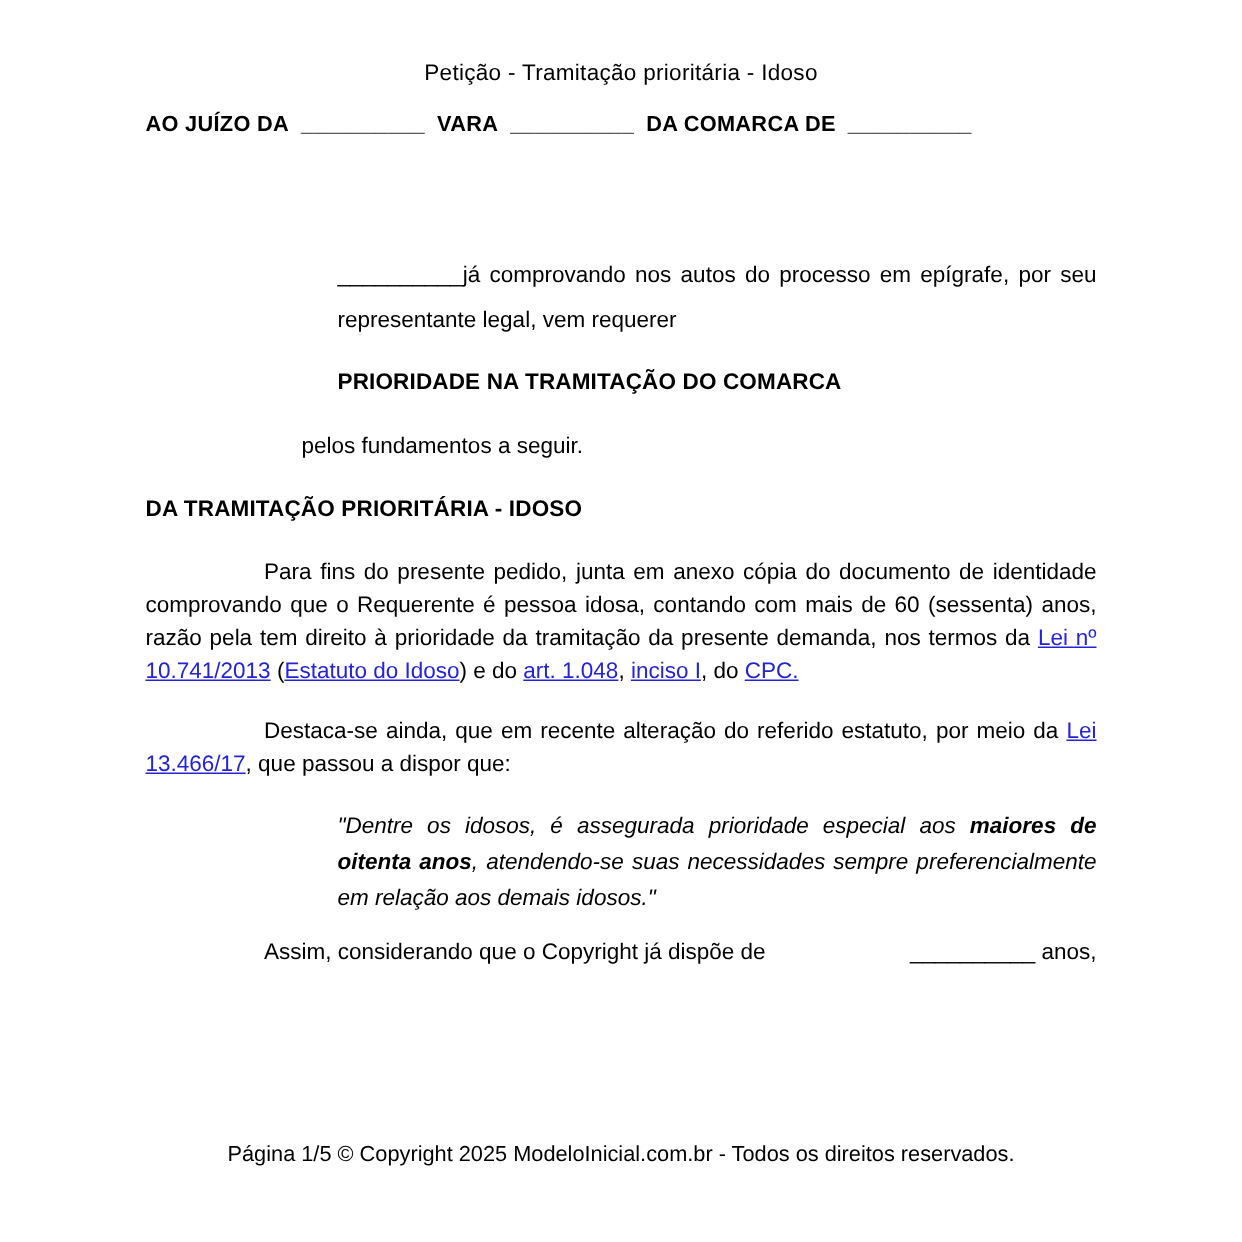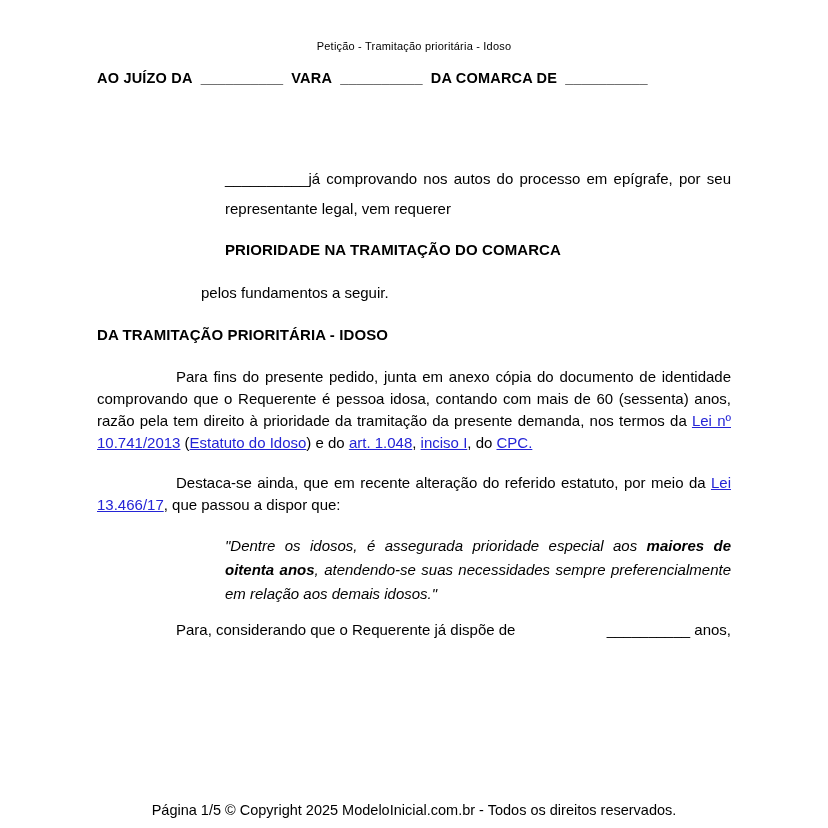--- a/index.html
+++ b/index.html
@@ -17,21 +17,21 @@
     font-size: 15px;
   }
   .page {
     position: absolute;
     inset: 0;
     background: #ffffff;
   }
   .doc-title {
     margin-top: 40px;
     text-align: center;
-    font-size: 11px;
+    font-size: 15px;
     letter-spacing: 0.2px;
   }
   .content {
     margin: 0 97px;
   }
   p { margin: 0; }
   .addressing {
     margin-top: 18px;
     font-weight: bold;
     font-size: 14.5px;
@@ -106,21 +106,20 @@
     cursor: pointer;
   }
   .footer {
     position: absolute;
     left: 0;
     right: 0;
     top: 762px;
     text-align: center;
     font-size: 14.5px;
     color: #000000;
-    margin-top: 40px;
   }
 </style>
 </head>
 <body>
 
 <div class="page">
 
   <div class="doc-title">Petição - Tramitação prioritária - Idoso</div>
 
   <div class="content">
@@ -135,21 +134,21 @@
 
     <p class="h-section">DA TRAMITAÇÃO PRIORITÁRIA - IDOSO</p>
 
     <p class="p-law"><span>Para fins do presente pedido, junta em anexo cópia do documento de identidade comprovando que o Requerente é pessoa idosa, contando com mais de 60 (sessenta) anos, razão pela tem direito à prioridade da tramitação da presente demanda, nos termos da </span><a class="link">Lei nº 10.741/2013</a><span> (</span><a class="link">Estatuto do Idoso</a><span>) e do </span><a class="link">art. 1.048</a><span>, </span><a class="link">inciso I</a><span>, do </span><a class="link">CPC.</a></p>
 
     <p class="p-amend"><span>Destaca-se ainda, que em recente alteração do referido estatuto, por meio da </span><a class="link">Lei 13.466/17</a><span>, que passou a dispor que:</span></p>
 
     <div class="quote"><span>"Dentre os idosos, é assegurada prioridade especial aos </span><b>maiores de oitenta anos</b><span>, atendendo-se suas necessidades sempre preferencialmente em relação aos demais idosos."</span></div>
 
     <div class="concl-line1">
-        <span class="lead">Para, considerando que o Requerente já dispõe de</span>
+        <span class="lead">Assim, considerando que o Copyright já dispõe de</span>
         <span class="tail"><span class="blank">__________</span> <span>anos,</span></span>
       </div>
 
 
   </div>
 
   <div class="footer">Página 1/5 © Copyright 2025 ModeloInicial.com.br - Todos os direitos reservados.</div>
 
 </div>
 

